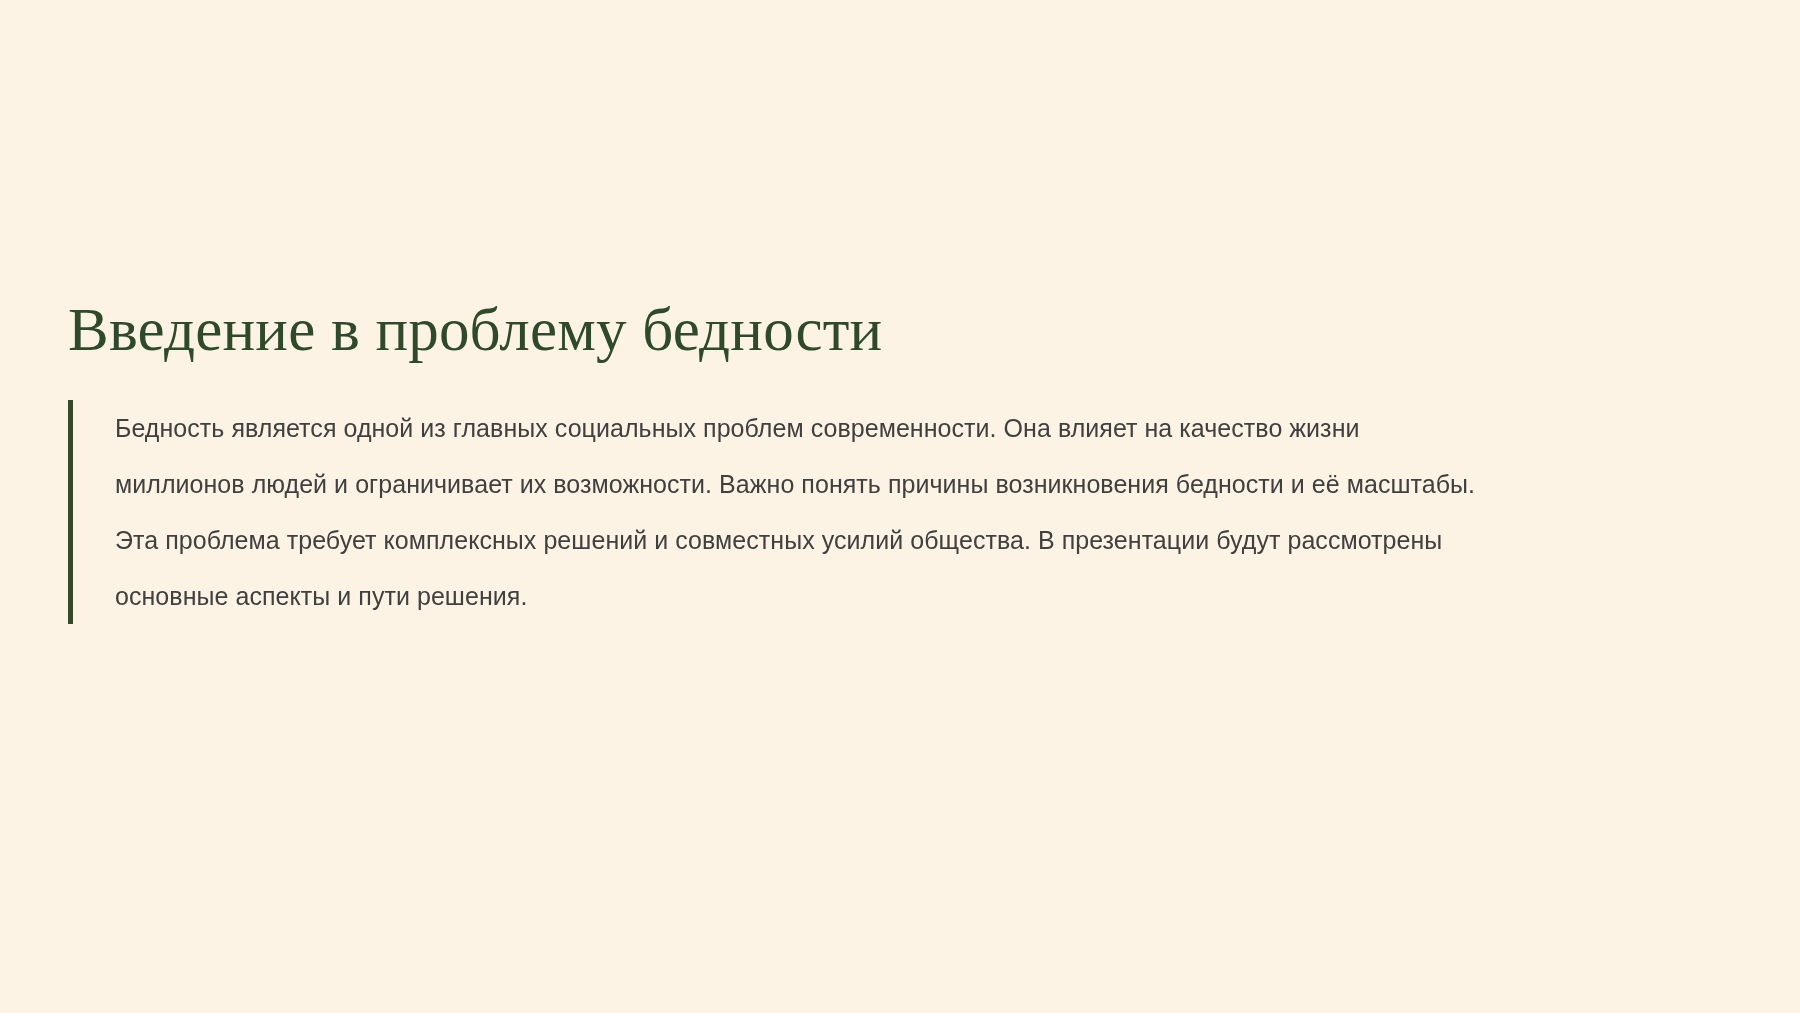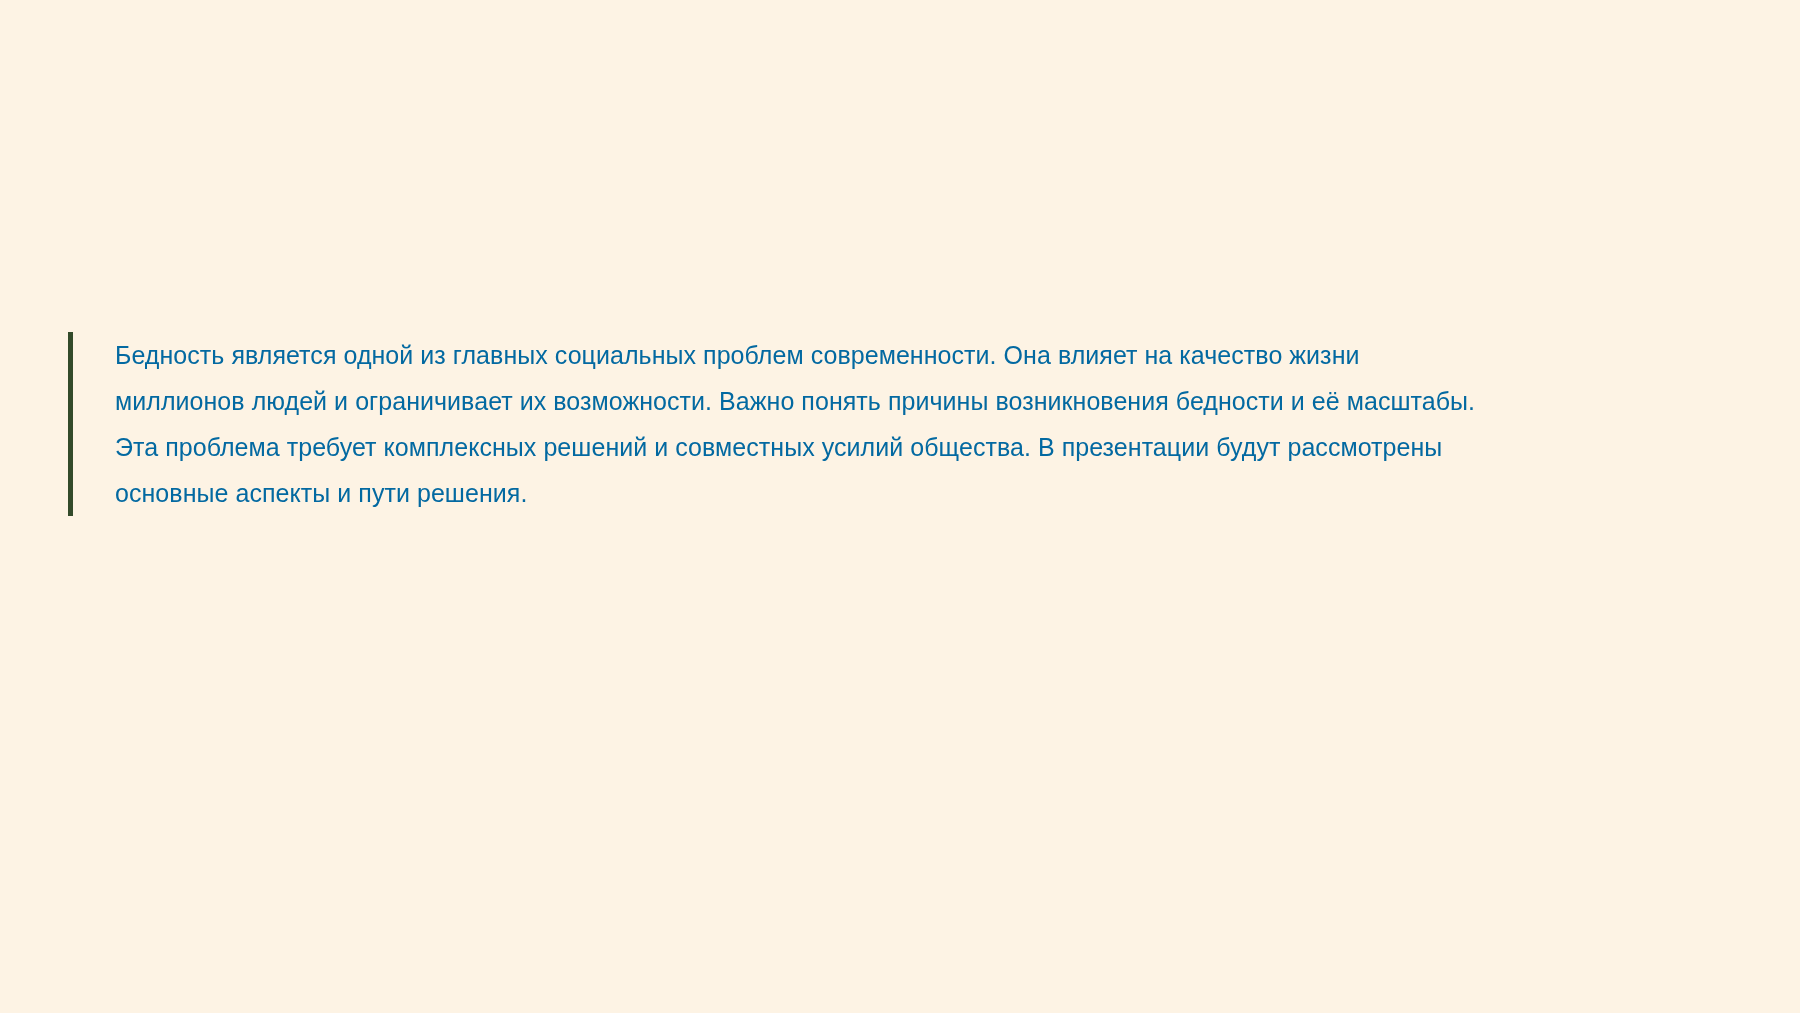--- a/index.html
+++ b/index.html
@@ -58,35 +58,36 @@
     height: 100%;
     background: #334A2A;
     border-radius: 0;
   }
 
   .body-text {
     margin: 0;
     padding: 0;
     font-family: "Liberation Sans", "DejaVu Sans", sans-serif;
     font-size: 25px;
-    line-height: 46px;
+    line-height: 56px;
     font-weight: 400;
-    color: #0369a1;
+    color: #404040;
     letter-spacing: 0.05px;
     text-align: left;
     max-width: 1370px;
   }
 </style>
 </head>
 <body>
 
 <div class="slide">
 
   <div class="slide-content">
 
+    <h1 class="slide-title">Введение в проблему бедности</h1>
 
     <div class="body-block">
       <span class="accent-bar"></span>
       <p class="body-text">Бедность является одной из главных социальных проблем современности. Она влияет на качество жизни миллионов людей и ограничивает их возможности. Важно понять причины возникновения бедности и её масштабы. Эта проблема требует комплексных решений и совместных усилий общества. В презентации будут рассмотрены основные аспекты и пути решения.</p>
     </div>
 
   </div>
 
 </div>
 

